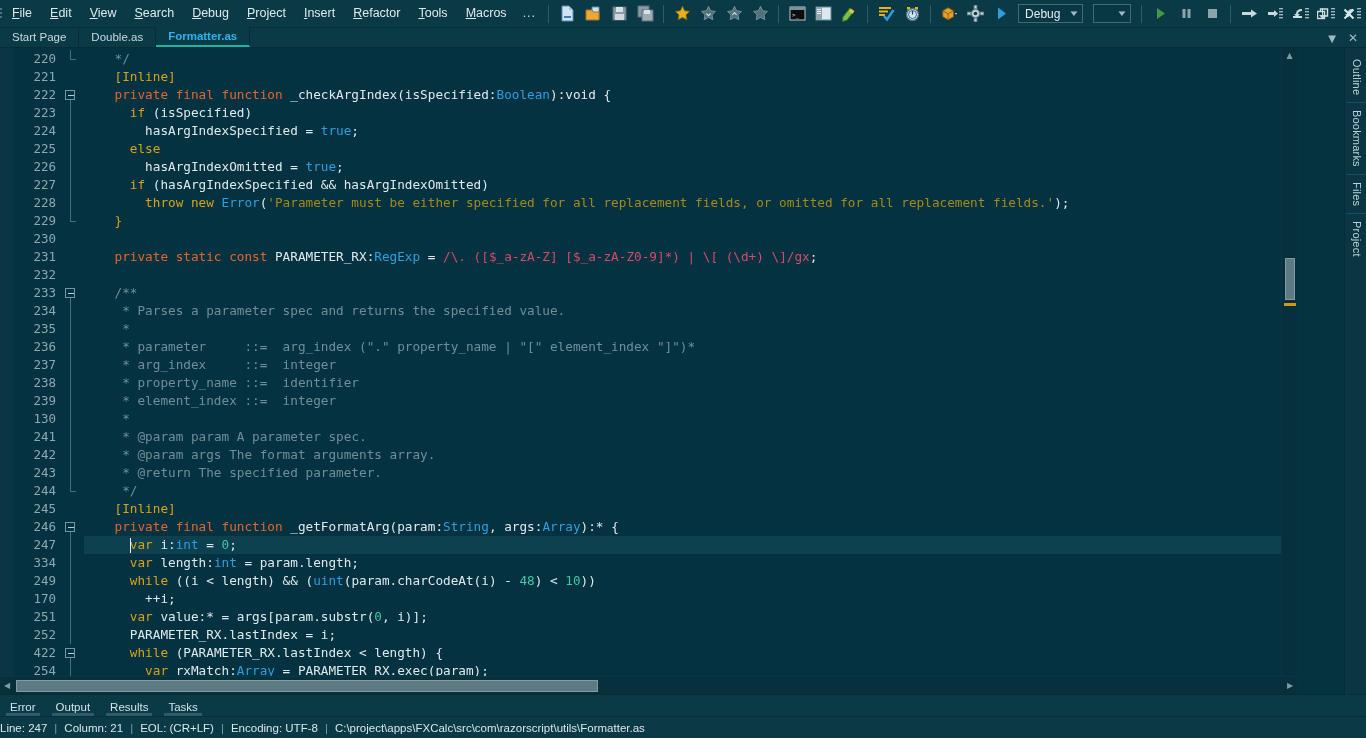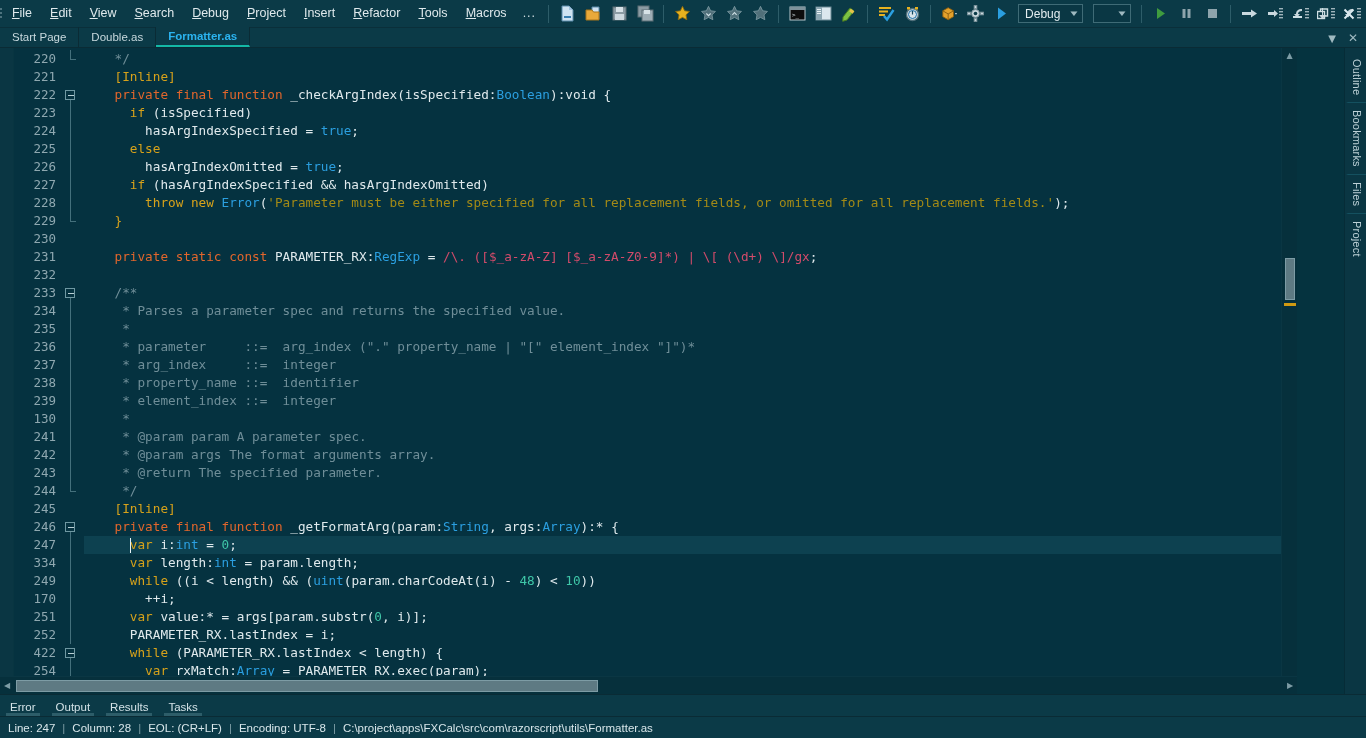--- a/index.html
+++ b/index.html
@@ -137,21 +137,21 @@
   .btabs { height: 22px; flex: 0 0 22px; background: #0b3a47; display: flex; align-items: flex-end; border-top: 1px solid #0a2b35; }
   .btab {
     font-size: 11.5px; color: #d3e2e7; font-family: "Liberation Sans", sans-serif;
     padding: 2px 10px 3px 10px; position: relative; cursor: default;
   }
   .btab::after { content:""; position:absolute; left: 6px; right: 6px; bottom: 0; height: 3px; background: #2d5d69; }
 
   
   .status {
     height: 22px; flex: 0 0 22px; background: #0b3a47; display: flex; align-items: center;
-    padding-left: 8px; font-size: 11.5px; color: #d8e6ea;
+    font-size: 11.5px; color: #d8e6ea;
     font-family: "Liberation Sans", sans-serif; border-top: 1px solid #0a2b35;
   }
   .status .sep { color: #7d9ca5; padding: 0 7px; }
 </style>
 </head>
 <body>
 
 <div id="app">
 
   <div class="menubar">
@@ -586,21 +586,21 @@
   <div class="btabs" id="btabs">
       <div class="btab">Error</div>
       <div class="btab">Output</div>
       <div class="btab">Results</div>
       <div class="btab">Tasks</div>
     </div>
 
   <div class="status">
     <span>Line: 247</span>
     <span class="sep">|</span>
-    <span>Column: 28</span>
+    <span>Column: 21</span>
     <span class="sep">|</span>
     <span>EOL: (CR+LF)</span>
     <span class="sep">|</span>
     <span>Encoding: UTF-8</span>
     <span class="sep">|</span>
     <span>C:\project\apps\FXCalc\src\com\razorscript\utils\Formatter.as</span>
   </div>
 
 </div>
 

